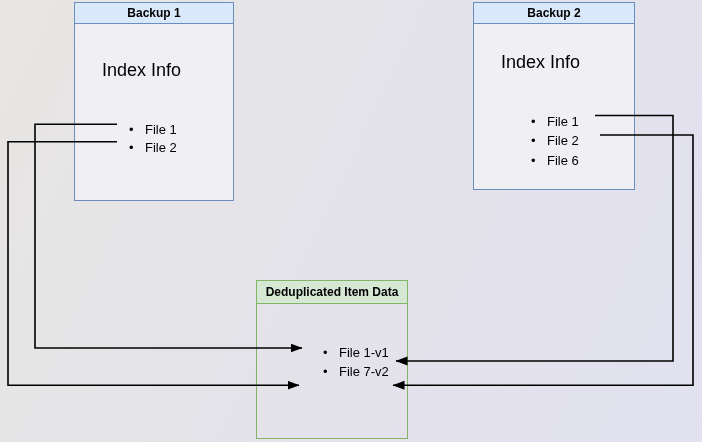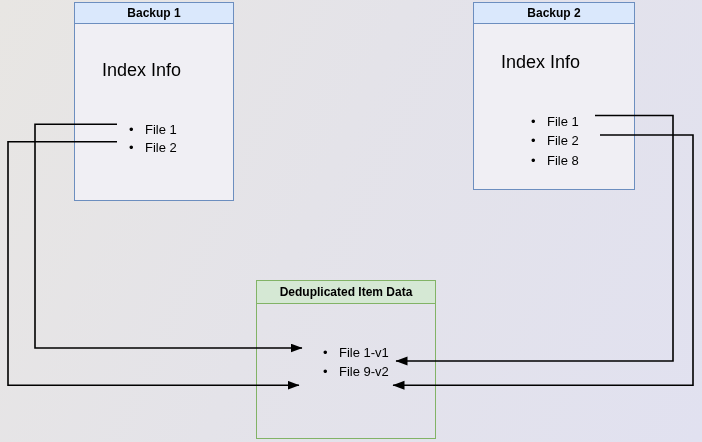--- a/index.html
+++ b/index.html
@@ -42,21 +42,21 @@
     background: var(--blue-node-header-fill);
     border-bottom-color: var(--blue-node-border);
   }
   .node-green .node-header {
     height: 23px;
     background: var(--green-node-header-fill);
     border-bottom-color: var(--green-node-border);
   }
   #backup1-box { left: 74px;  top: 2px;   width: 160px; height: 199px; text-align: center; }
   #backup2-box { left: 473px; top: 2px;   width: 162px; height: 188px; }
-  #dedup-box   { left: 256px; top: 280px; width: 180px; height: 159px; }
+  #dedup-box   { left: 256px; top: 280px; width: 152px; height: 159px; }
 
   .index-label {
     position: absolute;
     font-size: 18px;
     line-height: 18px;
     z-index: 2;
   }
   #backup1-index-label { left: 102px; top: 61px; }
   #backup2-index-label { left: 501px; top: 53px; }
 
@@ -112,25 +112,25 @@
   <div class="index-label" id="backup1-index-label">Index Info</div>
   <div class="index-label" id="backup2-index-label">Index Info</div>
 
   <ul class="file-list" id="backup1-file-list">
       <li>File 1</li>
       <li>File 2</li>
     </ul>
   <ul class="file-list" id="backup2-file-list">
       <li>File 1</li>
       <li>File 2</li>
-      <li>File 8</li>
+      <li>File 6</li>
     </ul>
   <ul class="file-list" id="dedup-item-list">
       <li>File 1-v1</li>
-      <li>File 9-v2</li>
+      <li>File 7-v2</li>
     </ul>
 
   <svg id="connections-layer" viewBox="0 0 702 442" xmlns="http://www.w3.org/2000/svg">
     <defs>
       <marker id="arrowhead" markerWidth="13" markerHeight="10" refX="11.5" refY="4.5" orient="auto" markerUnits="userSpaceOnUse">
         <path d="M0,0 L12,4.5 L0,9 Z"></path>
       </marker>
     </defs>
   <polyline points="117,124.3 35,124.3 35,348 302,348" class="connector" marker-end="url(#arrowhead)"></polyline>
       <polyline points="117,141.8 8,141.8 8,385.2 299,385.2" class="connector" marker-end="url(#arrowhead)"></polyline>

